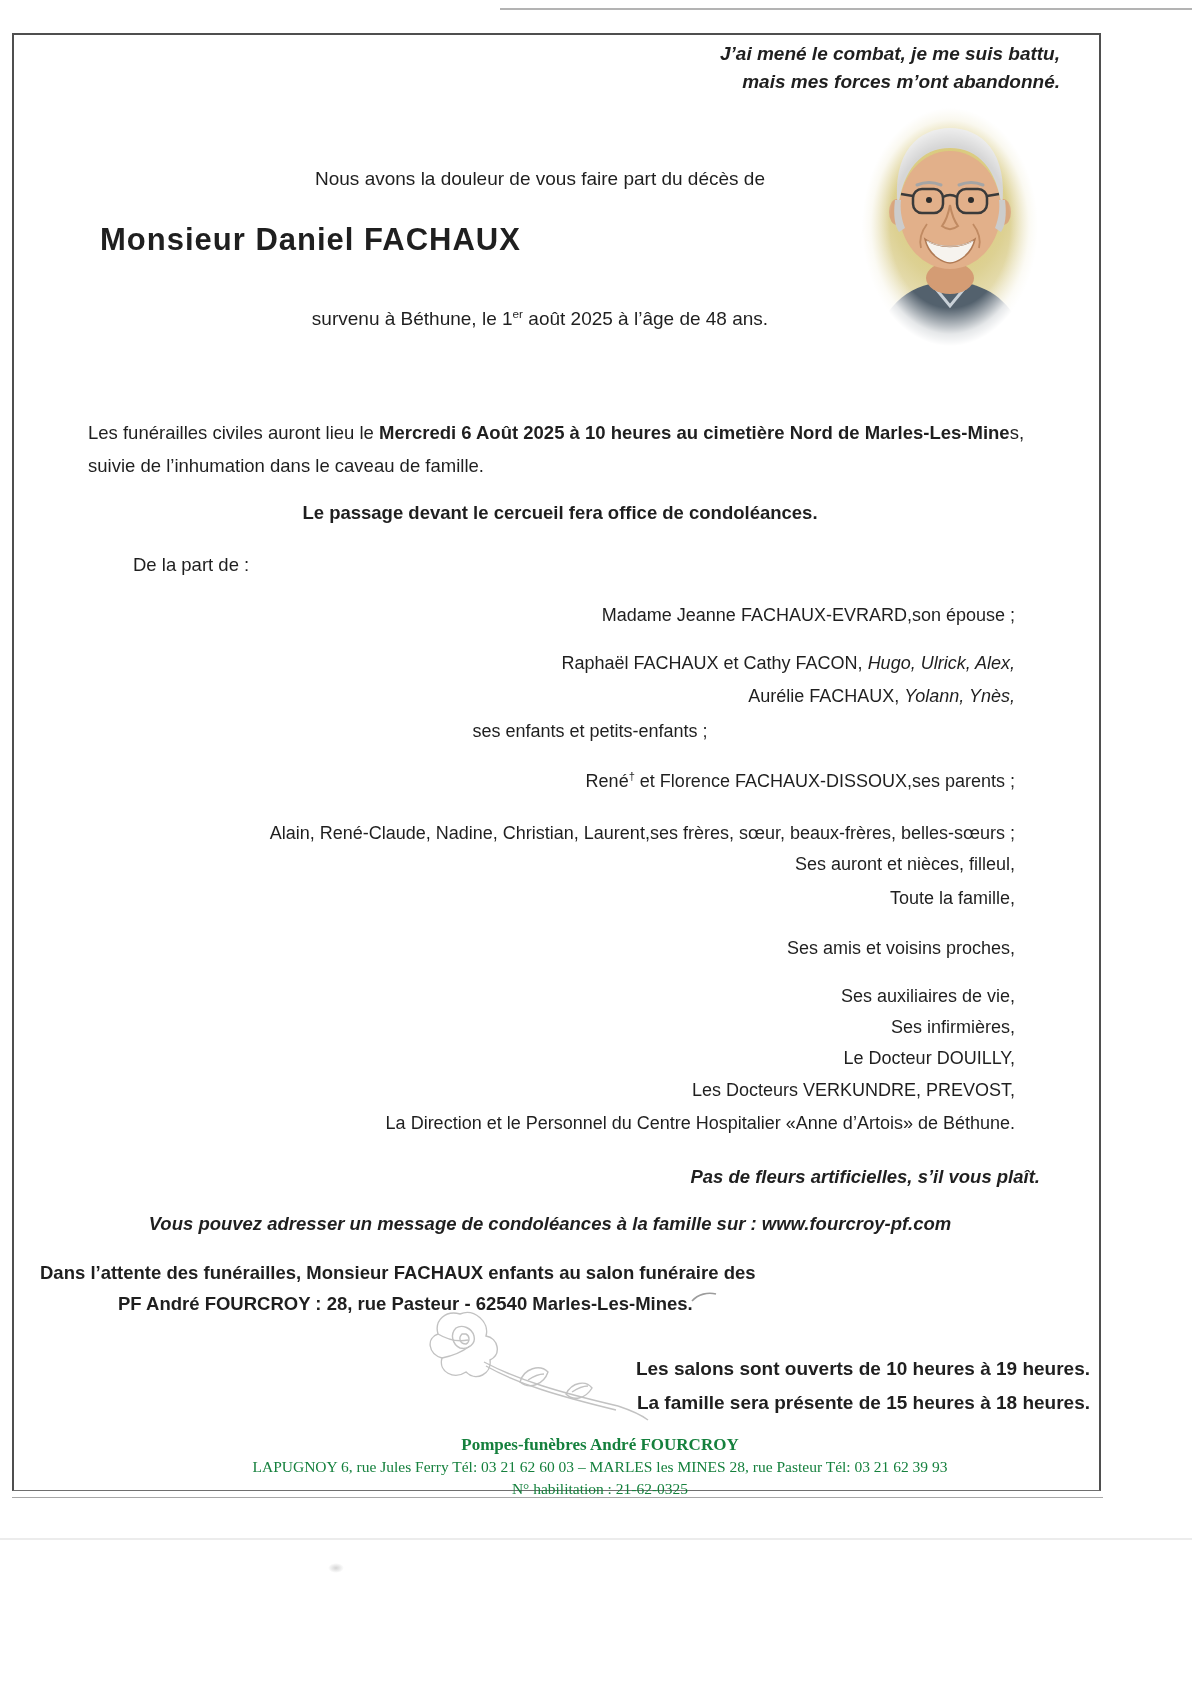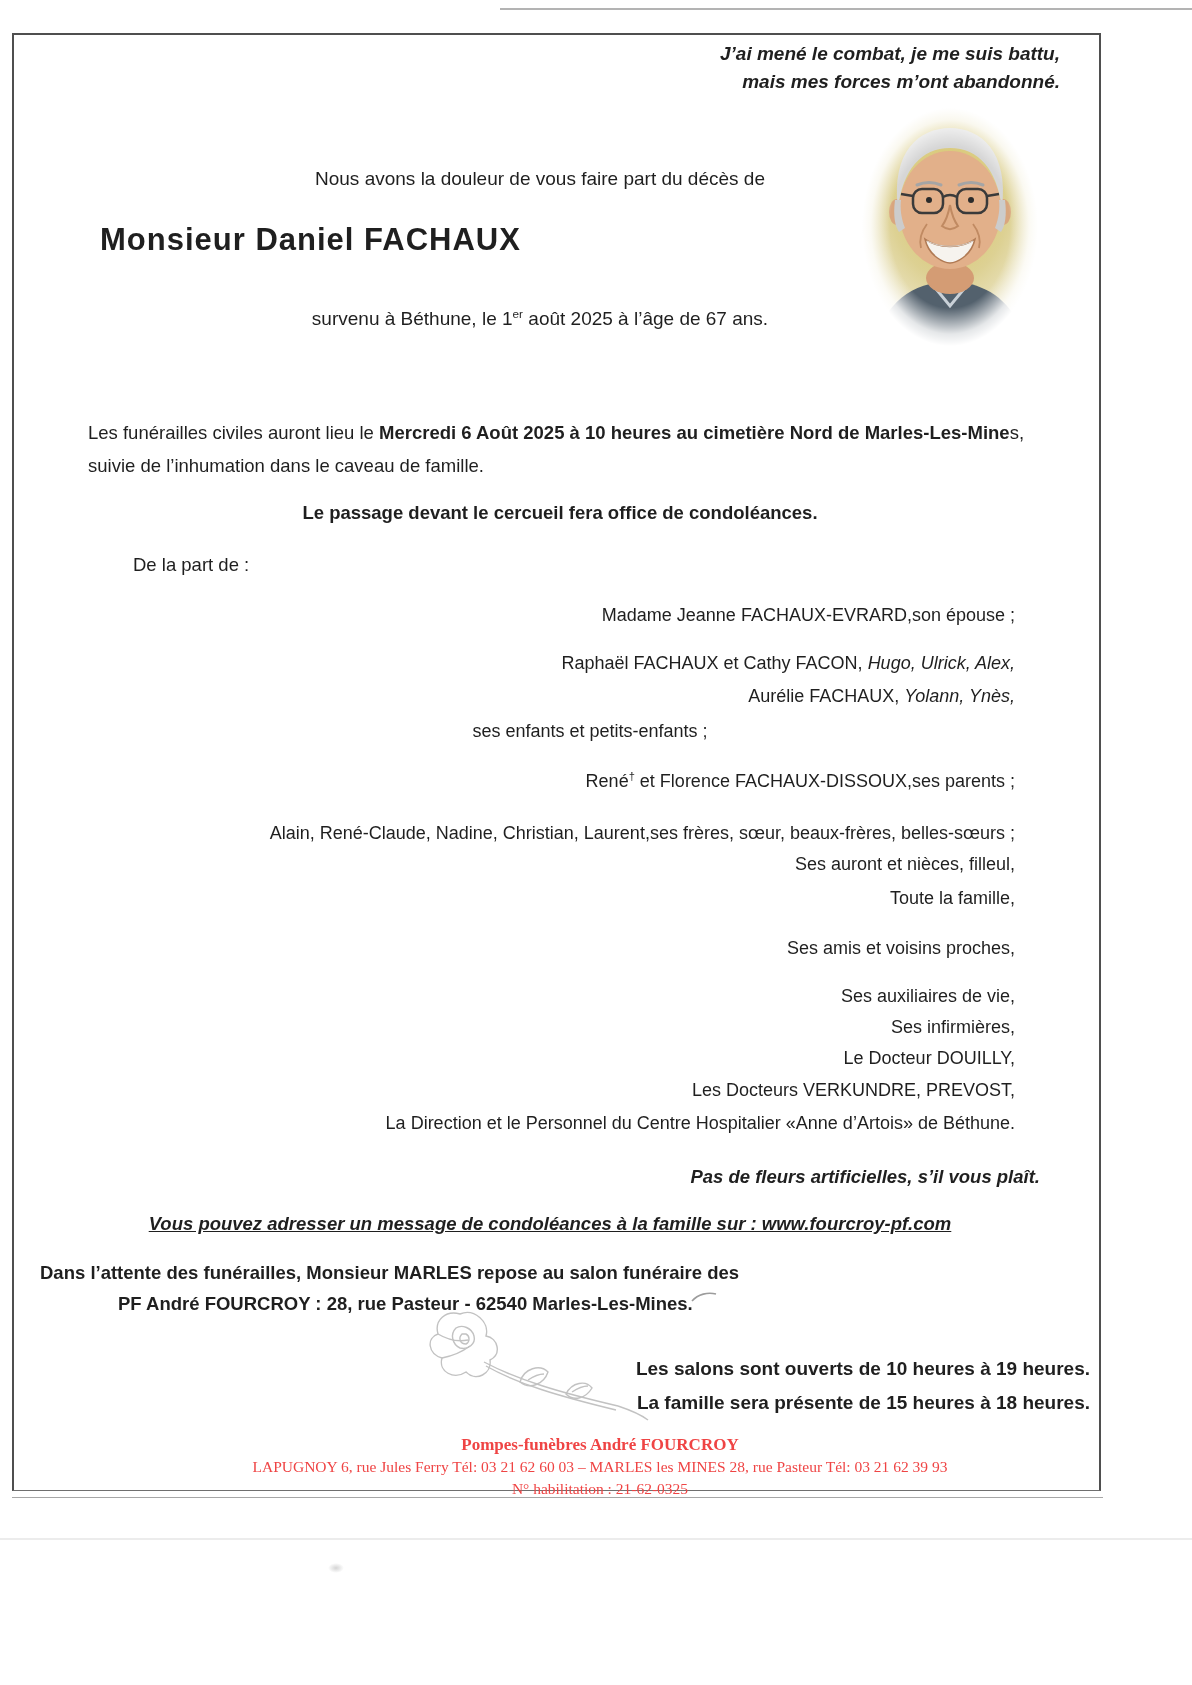--- a/index.html
+++ b/index.html
@@ -37,30 +37,30 @@
   .funeral{position:absolute;left:88px;top:416px;font-size:18.5px;line-height:33px;white-space:nowrap;}
   .viewing{position:absolute;left:120px;top:502px;width:880px;text-align:center;font-weight:bold;font-size:18.5px;}
   .family-heading{position:absolute;left:133px;top:554px;font-size:18.5px;}
 
   .frow{position:absolute;left:165px;width:850px;display:flex;justify-content:flex-end;font-size:18px;}
   .frow.rel-only{justify-content:center;}
   .frel{}
   .iname{font-style:italic;}
 
   .no-flowers{position:absolute;right:152px;top:1166px;font-weight:bold;font-style:italic;font-size:18.5px;}
-  .condolence{position:absolute;left:100px;top:1213px;width:900px;text-align:center;font-weight:bold;font-style:italic;font-size:18.5px;text-decoration:underline;}
+  .condolence{position:absolute;left:100px;top:1213px;width:900px;text-align:center;font-weight:bold;font-style:italic;font-size:18.5px;}
   .repose1{position:absolute;left:40px;top:1262px;font-weight:bold;font-size:18.5px;}
   .repose2{position:absolute;left:118px;top:1293px;font-weight:bold;font-size:18.5px;}
   .pencil-mark{position:absolute;left:690px;top:1290px;}
   .rose{position:absolute;left:408px;top:1298px;opacity:0.8;}
   .salon{position:absolute;right:102px;top:1352px;text-align:right;font-weight:bold;font-size:19px;line-height:34px;}
 
   .footer{
     position:absolute;left:55px;top:1434px;width:1090px;text-align:center;
-    font-family:"Liberation Serif", serif;font-size:15.5px;line-height:22px;color:#ef4444;
+    font-family:"Liberation Serif", serif;font-size:15.5px;line-height:22px;color:#15803d;
   }
   .footer .company{font-weight:bold;font-size:17px;}
 </style>
 </head>
 <body>
 
 <div class="page">
 
   <div class="scanline-top"></div>
   <div class="card"></div>
@@ -107,21 +107,21 @@
       <path d="M65,116 C59,124 57,132 59,140" stroke="#c08a62" stroke-width="1.8" fill="none"></path>
       <path d="M111,116 C117,124 119,132 117,140" stroke="#c08a62" stroke-width="1.8" fill="none"></path>
       <path d="M63,131 C76,141 100,141 113,131 C109,149 93,155 88,155 C83,155 67,149 63,131 Z" fill="#f6f3ee" stroke="#b07a54" stroke-width="1.5"></path>
       <path d="M65,133 C79,140 97,140 111,133" stroke="#d8cfc6" stroke-width="1" fill="none"></path>
       <rect width="176" height="238" fill="url(#vig)"></rect>
     </svg>
   </div>
 
   <div class="intro">Nous avons la douleur de vous faire part du décès de</div>
   <div class="deceased">Monsieur Daniel FACHAUX</div>
-  <div class="occurred"><span>survenu à Béthune, le 1</span><sup>er</sup><span> août 2025 à l’âge de 67 ans.</span></div>
+  <div class="occurred"><span>survenu à Béthune, le 1</span><sup>er</sup><span> août 2025 à l’âge de 48 ans.</span></div>
 
   <div class="funeral">
     <div><span>Les funérailles civiles auront lieu le </span><b>Mercredi 6 Août 2025 à 10 heures au cimetière Nord de Marles-Les-Mine</b><span>s,</span></div>
     <div>suivie de l’inhumation dans le caveau de famille.</div>
   </div>
 
   <div class="viewing">Le passage devant le cercueil fera office de condoléances.</div>
   <div class="family-heading">De la part de :</div>
 
   <div class="frow" style="top:605px">
@@ -172,21 +172,21 @@
   <div class="frow" style="top:1080px">
       <span>Les Docteurs VERKUNDRE, PREVOST,</span>
     </div>
   <div class="frow" style="top:1113px">
       <span>La Direction et le Personnel du Centre Hospitalier «Anne d’Artois» de Béthune.</span>
     </div>
 
   <div class="no-flowers">Pas de fleurs artificielles, s’il vous plaît.</div>
   <div class="condolence">Vous pouvez adresser un message de condoléances à la famille sur : www.fourcroy-pf.com</div>
 
-  <div class="repose1">Dans l’attente des funérailles, Monsieur MARLES repose au salon funéraire des</div>
+  <div class="repose1">Dans l’attente des funérailles, Monsieur FACHAUX enfants au salon funéraire des</div>
   <div class="repose2">PF André FOURCROY : 28, rue Pasteur - 62540 Marles-Les-Mines.</div>
   <div class="pencil-mark">
     <svg width="28" height="14" viewBox="0 0 28 14">
         <path d="M2,11 C8,4 18,2 26,4" stroke="#9c9c9c" stroke-width="1.6" fill="none"></path>
       </svg>
   </div>
 
   <div class="rose">
     <svg width="258" height="128" viewBox="0 0 258 128" xmlns="http://www.w3.org/2000/svg" fill="none" stroke="#b3b3b3" stroke-width="1.4">
       <path d="M52,16 C38,12 26,22 30,36 C18,40 20,56 34,60 C30,74 46,82 58,74 C68,84 84,76 82,62 C94,56 90,40 78,38 C82,24 66,10 52,16 Z"></path>

